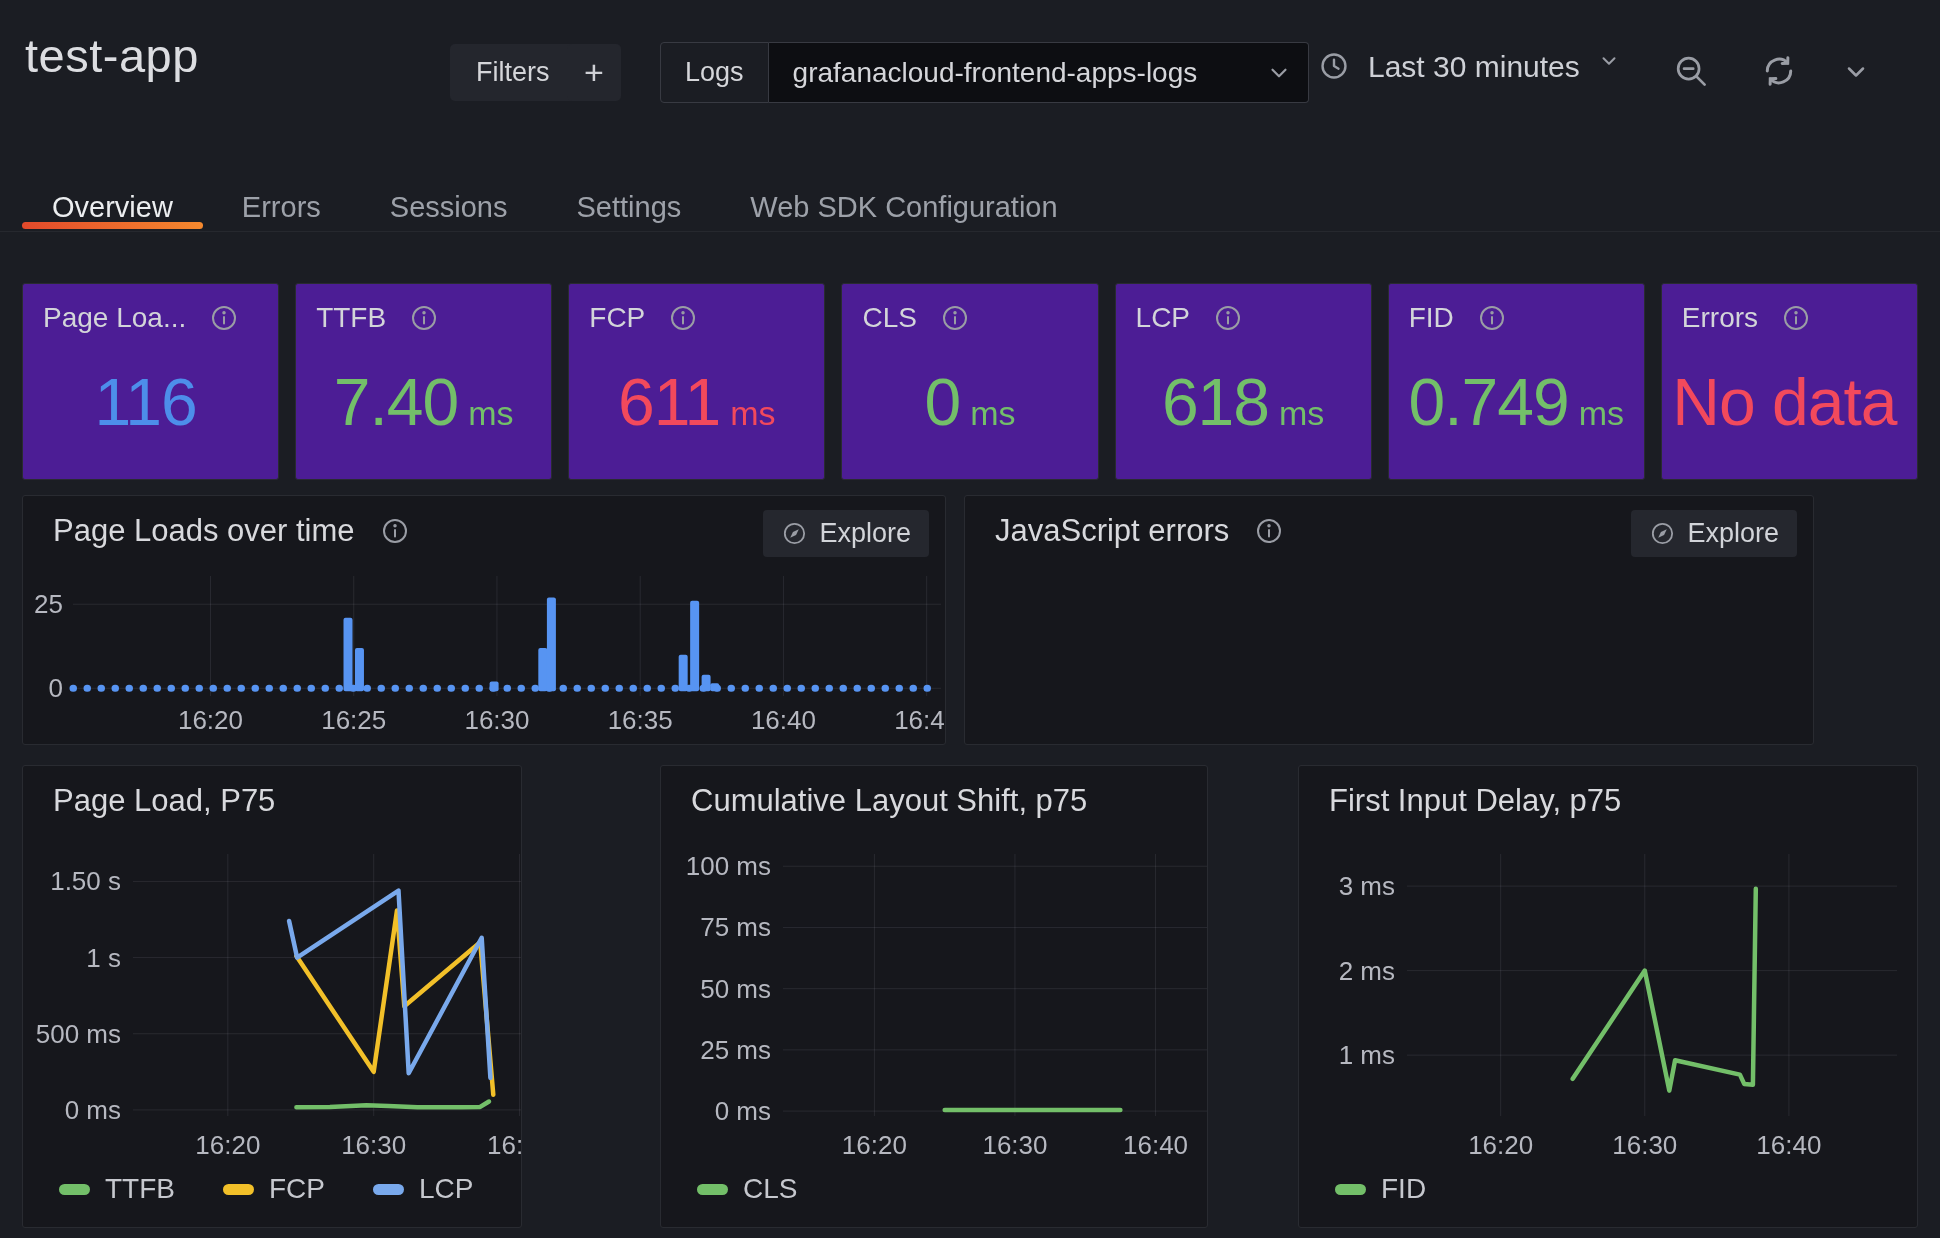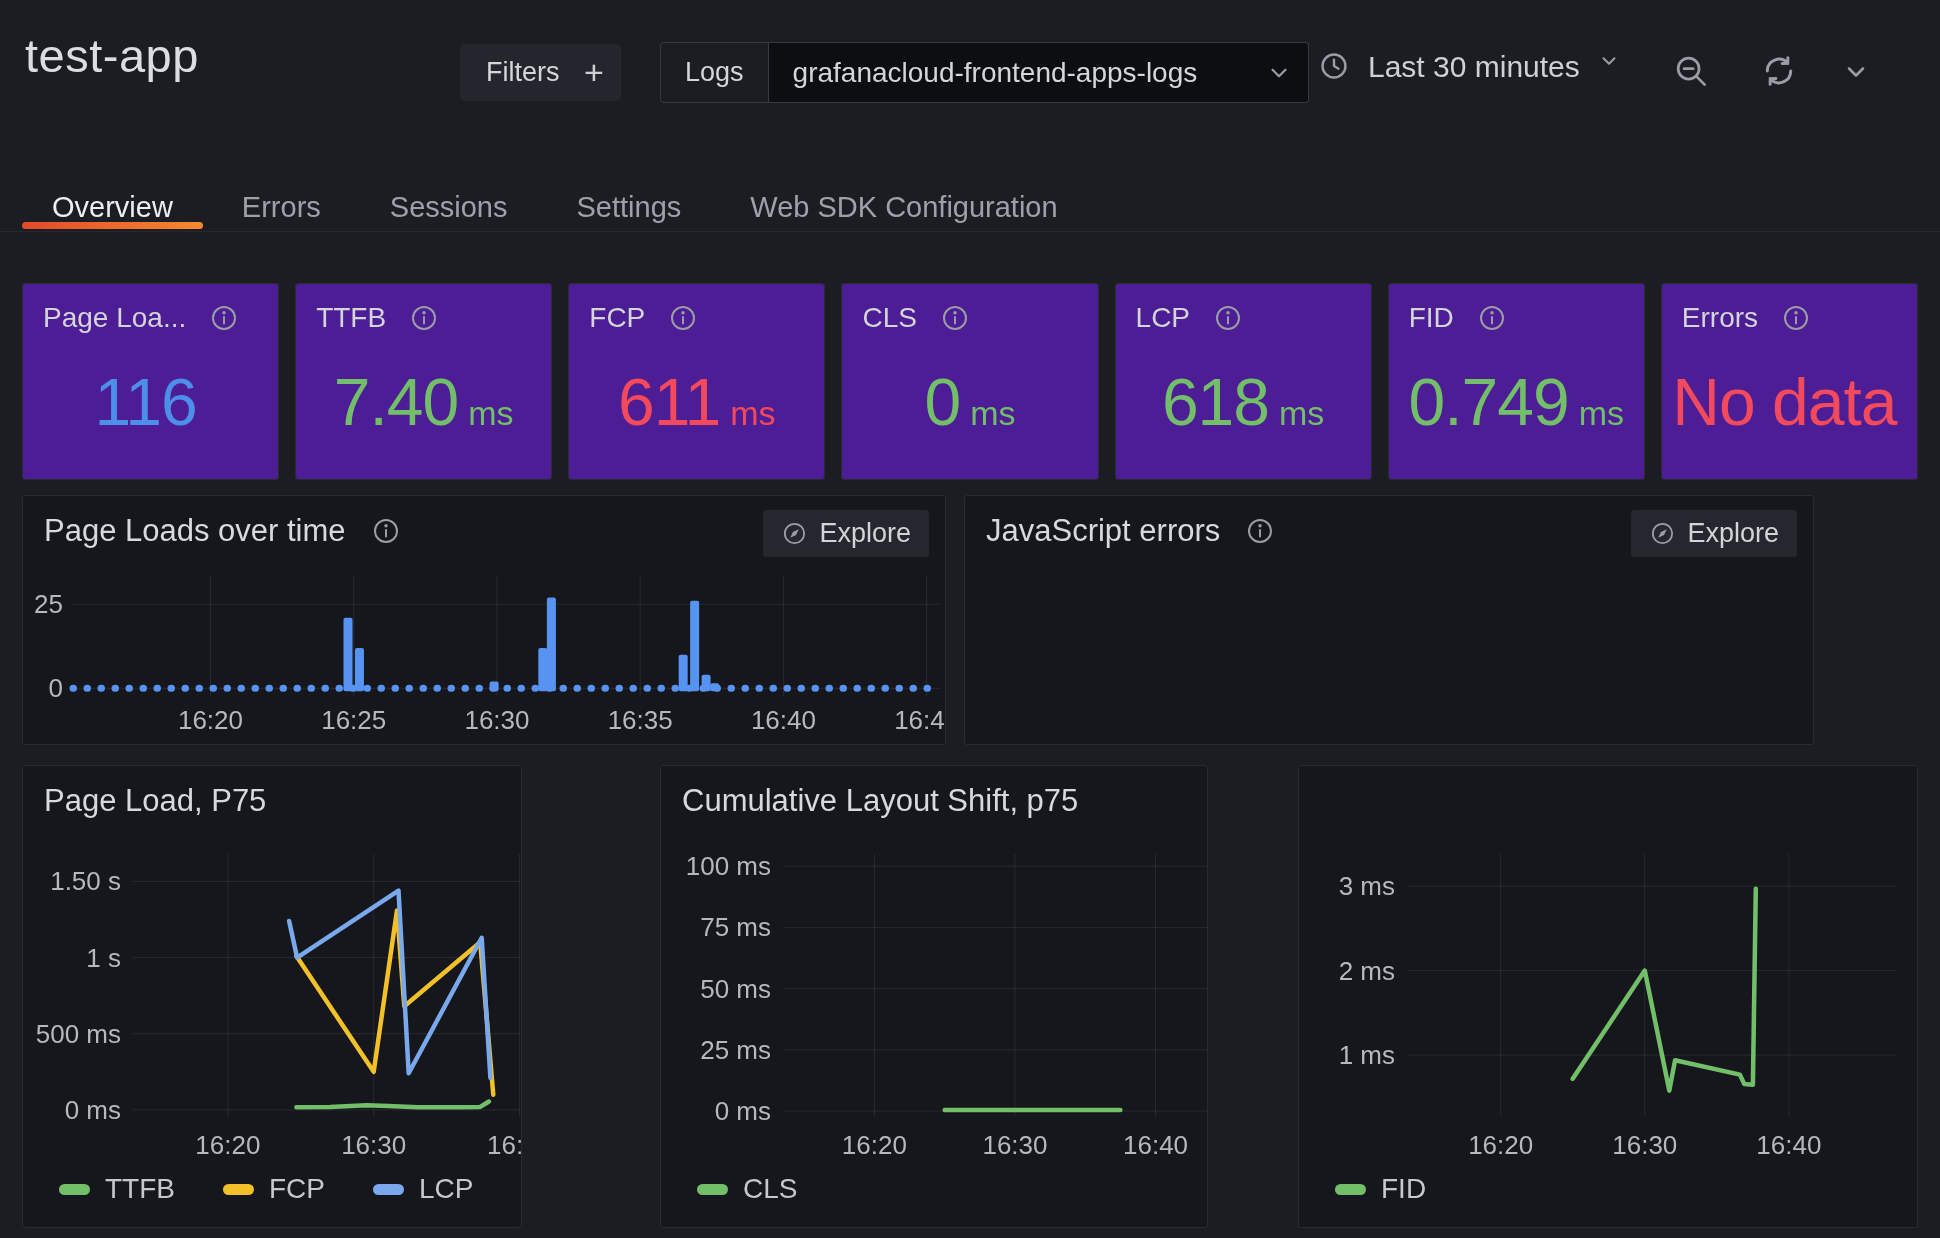--- a/index.html
+++ b/index.html
@@ -10,21 +10,21 @@
     color: #d8d9dd;
     position: relative;
     overflow: hidden;
   }
   .icon { display: inline-flex; align-items: center; justify-content: center; color: #9a9da5; }
   .icon svg { display: block; }
 
   
   .page-title { position: absolute; left: 25px; top: 28px; font-size: 47px; font-weight: 500; color: #dcdde1; letter-spacing: 0.5px; }
   .btn { display: flex; align-items: center; justify-content: center; background: #24262d; border: none; border-radius: 5px; color: #d5d6da; cursor: pointer; font-family: inherit; }
-  .filters-btn { position: absolute; left: 460px; top: 44px; height: 57px; padding: 0 26px; font-size: 27px; }
+  .filters-btn { position: absolute; left: 450px; top: 44px; height: 57px; padding: 0 26px; font-size: 27px; }
   .add-btn { position: absolute; left: 567px; top: 44px; width: 54px; height: 57px; font-size: 34px; color: #cfd0d5; }
   .logs-group { position: absolute; left: 660px; top: 42px; height: 61px; display: flex; }
   .logs-label { display: flex; align-items: center; padding: 0 24px; border: 1px solid #383a42; border-radius: 4px 0 0 4px; font-size: 27px; color: #d5d6da; }
   .logs-select { position: relative; display: flex; align-items: center; width: 540px; background: #0d0e12; border: 1px solid #383a42; border-left: none; border-radius: 0 4px 4px 0; padding: 0 60px 0 24px; font-size: 28px; color: #d5d6da; cursor: pointer; }
   .logs-select .caret { position: absolute; right: 16px; }
   .timepicker { position: absolute; left: 1318px; top: 50px; height: 46px; display: flex; align-items: flex-start; gap: 18px; background: transparent; border: none; color: #ced0d6; font-size: 30px; font-weight: 500; cursor: pointer; font-family: inherit; }
   .icon-btn { position: absolute; background: transparent; border: none; cursor: pointer; color: #b9bbc2; }
   .zoomout-btn { left: 1672px; top: 52px; }
   .refresh-btn { left: 1760px; top: 52px; }
   .kebab-caret-btn { left: 1842px; top: 58px; color: #a9abb2; }
@@ -32,21 +32,21 @@
   
   .tabs { position: absolute; left: 22px; top: 170px; display: flex; gap: 9px; }
   .tab { position: relative; display: flex; align-items: flex-end; height: 54px; padding: 0 30px; font-size: 29px; color: #9da1a9; cursor: pointer; }
   .tab.active { color: #eceef0; }
   .tab-underline { display: none; position: absolute; left: 0; right: 0; bottom: -5px; height: 7px; border-radius: 4px; background: linear-gradient(90deg, #e3492b 0%, #f5892e 100%); }
   .tab.active .tab-underline { display: block; }
   .tabs-divider { position: absolute; left: 0; right: 0; top: 231px; height: 1px; background: #26282e; }
 
   
   .panel { position: absolute; background: #16171c; border: 1px solid #292b31; border-radius: 3px; }
-  .panel-title-row { position: absolute; top: 17px; left: 21px; display: flex; align-items: center; gap: 25px; z-index: 2; }
+  .panel-title-row { position: absolute; top: 17px; left: 30px; display: flex; align-items: center; gap: 25px; z-index: 2; }
   .panel-title { font-size: 31px; font-weight: 500; color: #d8d9dd; white-space: nowrap; }
   .explore-btn { position: absolute; top: 14px; right: 16px; height: 47px; display: flex; align-items: center; gap: 11px; background: #25272e; border: none; border-radius: 4px; padding: 0 18px; font-size: 27px; color: #d2d4d9; cursor: pointer; z-index: 2; font-family: inherit; }
 
   
   .stats-row { position: absolute; left: 22px; top: 283px; width: 1896px; height: 197px; display: flex; gap: 16px; }
   .stat { position: relative; flex: 1; background: #4c1d95; border: 1px solid #292b31; border-radius: 3px; }
   .stat-head { display: flex; align-items: center; gap: 23px; padding: 18px 20px 0 20px; }
   .stat-title { font-size: 28px; color: #d3d5d9; white-space: nowrap; overflow: hidden; }
   .stat-value-wrap { position: absolute; left: 0; right: 0; top: 52px; bottom: 12px; display: flex; align-items: center; justify-content: center; }
   .stat-value-inner { display: flex; align-items: baseline; }
@@ -421,20 +421,23 @@
     </div>
 <div class="legend">
       <div class="legend-item">
         <span class="swatch" style="background: rgb(115, 191, 105);"></span>
         <span>CLS</span>
       </div>
     </div>
   </div>
 
 <div class="panel" id="panel-fid">
+  <div class="panel-title-row">
+    <span class="panel-title">First Input Delay, p75</span>
+  </div>
   <div class="chart">
       <svg width="620" height="463" viewBox="0 0 620 463">
         <line x1="201.6764705882353" x2="201.6764705882353" y1="88" y2="350" stroke="rgba(204,210,224,0.10)" stroke-width="1"></line>
         <text x="201.6764705882353" y="388" text-anchor="middle" fill="#b6b8c0" font-size="26">16:20</text>
         <line x1="345.7941176470588" x2="345.7941176470588" y1="88" y2="350" stroke="rgba(204,210,224,0.10)" stroke-width="1"></line>
         <text x="345.7941176470588" y="388" text-anchor="middle" fill="#b6b8c0" font-size="26">16:30</text>
         <line x1="489.9117647058824" x2="489.9117647058824" y1="88" y2="350" stroke="rgba(204,210,224,0.10)" stroke-width="1"></line>
         <text x="489.9117647058824" y="388" text-anchor="middle" fill="#b6b8c0" font-size="26">16:40</text>
         <line x1="108" x2="598" y1="289.1483870967742" y2="289.1483870967742" stroke="rgba(204,210,224,0.10)" stroke-width="1"></line>
         <text x="96" y="298.1483870967742" text-anchor="end" fill="#b6b8c0" font-size="26">1 ms</text>

